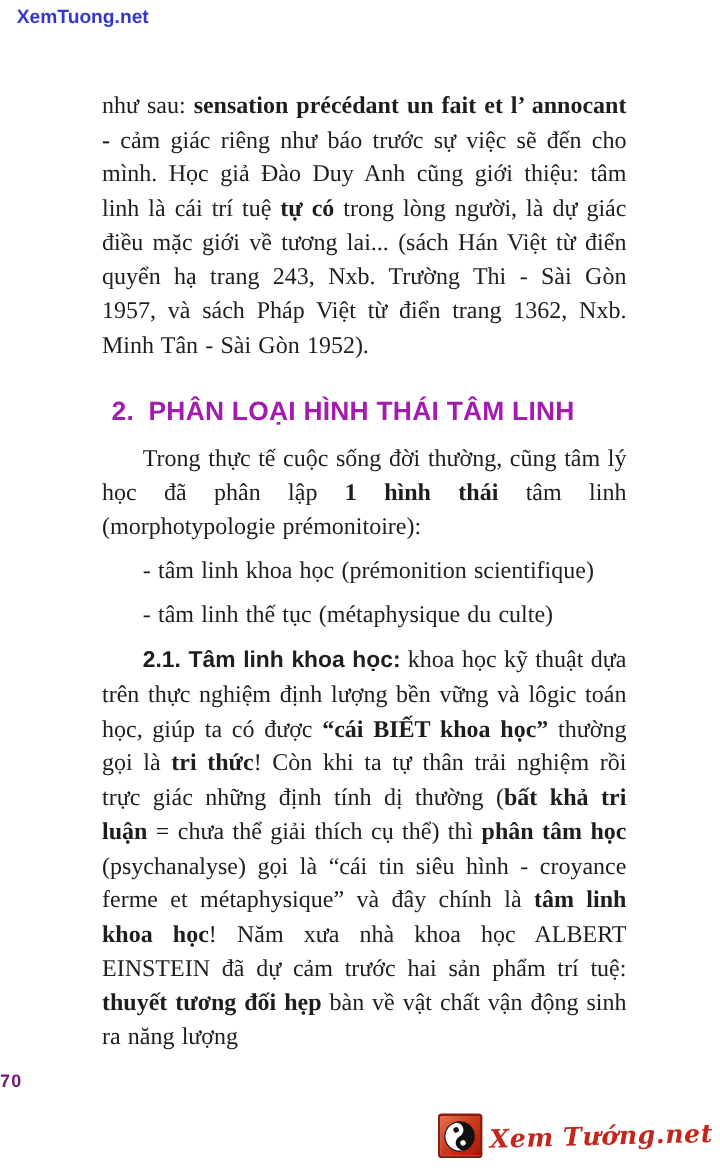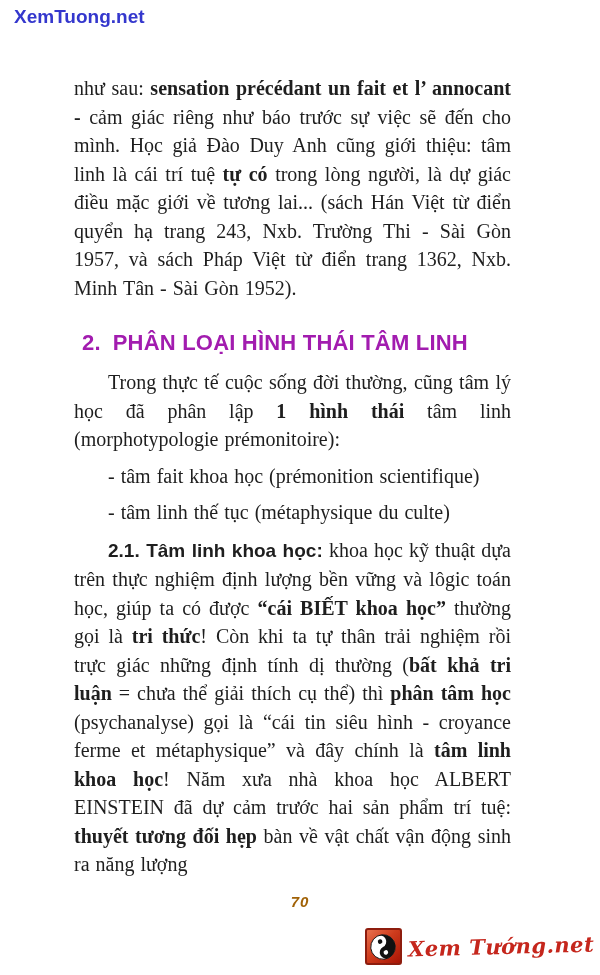--- a/index.html
+++ b/index.html
@@ -12,26 +12,26 @@
     overflow: hidden;
     font-family: "Liberation Serif", "DejaVu Serif", serif;
     color: #1e1e1e;
   }
   .wm-top {
     position: absolute;
     left: 14px;
     top: 6px;
     font-family: "Liberation Sans", "DejaVu Sans", sans-serif;
     font-weight: bold;
-    font-size: 19px;
+    font-size: 16px;
     color: #3437cd;
   }
   .content {
     position: absolute;
-    left: 74px;
+    left: 85px;
     top: 74px;
     width: 437px;
   }
   .para {
     font-size: 20px;
     line-height: 28.5px;
     text-align: justify;
     text-justify: inter-word;
     word-spacing: 1px;
   }
@@ -51,27 +51,26 @@
     color: #a21caf;
     margin: 28px 0 12px 8px;
     letter-spacing: 0.2px;
   }
   .sect-heading .h-num { margin-right: 12px; }
   .footer-pagenum {
     position: absolute;
     left: 0;
     right: 0;
     top: 893px;
-    text-align: center;
+    text-align: left;
     font-family: "Liberation Sans", "DejaVu Sans", sans-serif;
     font-size: 15px;
     font-weight: bold;
-    color: #a16207;
+    color: #701a75;
     letter-spacing: 1px;
-    font-style: italic;
   }
   .logo-bottom {
     position: absolute;
     right: 6px;
     bottom: 10px;
     display: flex;
     align-items: center;
     gap: 6px;
   }
   .yy-square {
@@ -99,21 +98,21 @@
 <body>
 
 <div class="page">
 
   <div class="wm-top">XemTuong.net</div>
 
   <div class="content">
       <p class="para"><span>như sau: </span><span class="seg-b">sensation précédant un fait et l’ annocant -</span><span> cảm giác riêng như báo trước sự việc sẽ đến cho mình. Học giả Đào Duy Anh cũng giới thiệu: tâm linh là cái trí tuệ </span><span class="seg-b">tự có</span><span> trong lòng người, là dự giác điều mặc giới về tương lai... (sách Hán Việt từ điển quyển hạ trang 243, Nxb. Trường Thi - Sài Gòn 1957, và sách Pháp Việt từ điển trang 1362, Nxb. Minh Tân - Sài Gòn 1952).</span></p>
       <div class="sect-heading"><span class="h-num">2.</span><span>PHÂN LOẠI HÌNH THÁI TÂM LINH</span></div>
       <p class="para indent"><span>Trong thực tế cuộc sống đời thường, cũng tâm lý học đã phân lập </span><span class="seg-b">1 hình thái</span><span> tâm linh (morphotypologie prémonitoire):</span></p>
-      <p class="para list"><span>-  tâm fait khoa học (prémonition scientifique)</span></p>
+      <p class="para list"><span>-  tâm linh khoa học (prémonition scientifique)</span></p>
       <p class="para list"><span>-  tâm linh thế tục (métaphysique du culte)</span></p>
       <p class="para indent gap"><span class="seg-bs">2.1. Tâm linh khoa học:</span><span> khoa học kỹ thuật dựa trên thực nghiệm định lượng bền vững và lôgic toán học, giúp ta có được </span><span class="seg-b">“cái BIẾT khoa học”</span><span> thường gọi là </span><span class="seg-b">tri thức</span><span>! Còn khi ta tự thân trải nghiệm rồi trực giác những định tính dị thường (</span><span class="seg-b">bất khả tri luận</span><span> = chưa thể giải thích cụ thể) thì </span><span class="seg-b">phân tâm học</span><span> (psychanalyse) gọi là “cái tin siêu hình - croyance ferme et métaphysique” và đây chính là </span><span class="seg-b">tâm linh khoa học</span><span>! Năm xưa nhà khoa học ALBERT EINSTEIN đã dự cảm trước hai sản phẩm trí tuệ: </span><span class="seg-b">thuyết tương đối hẹp</span><span> bàn về vật chất vận động sinh ra năng lượng</span></p>
     </div>
 
   <div class="footer-pagenum">70</div>
 
   <div class="logo-bottom">
     <div class="yy-square">
       <svg width="28" height="28" viewBox="0 0 32 32" aria-hidden="true">
         <circle cx="16" cy="16" r="14" fill="#ffffff" stroke="#111111" stroke-width="1"></circle>

